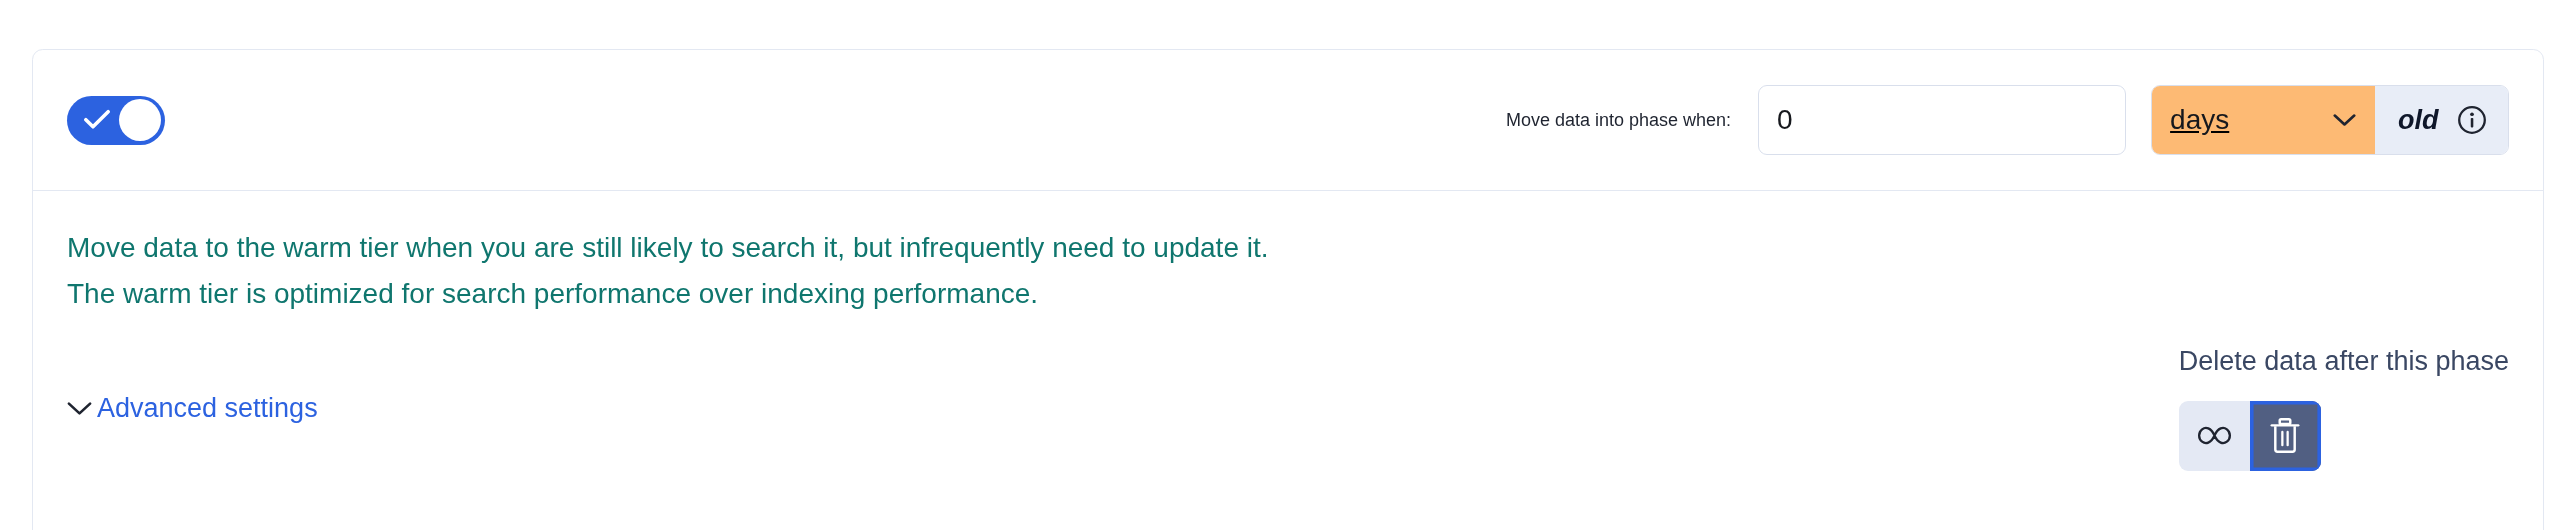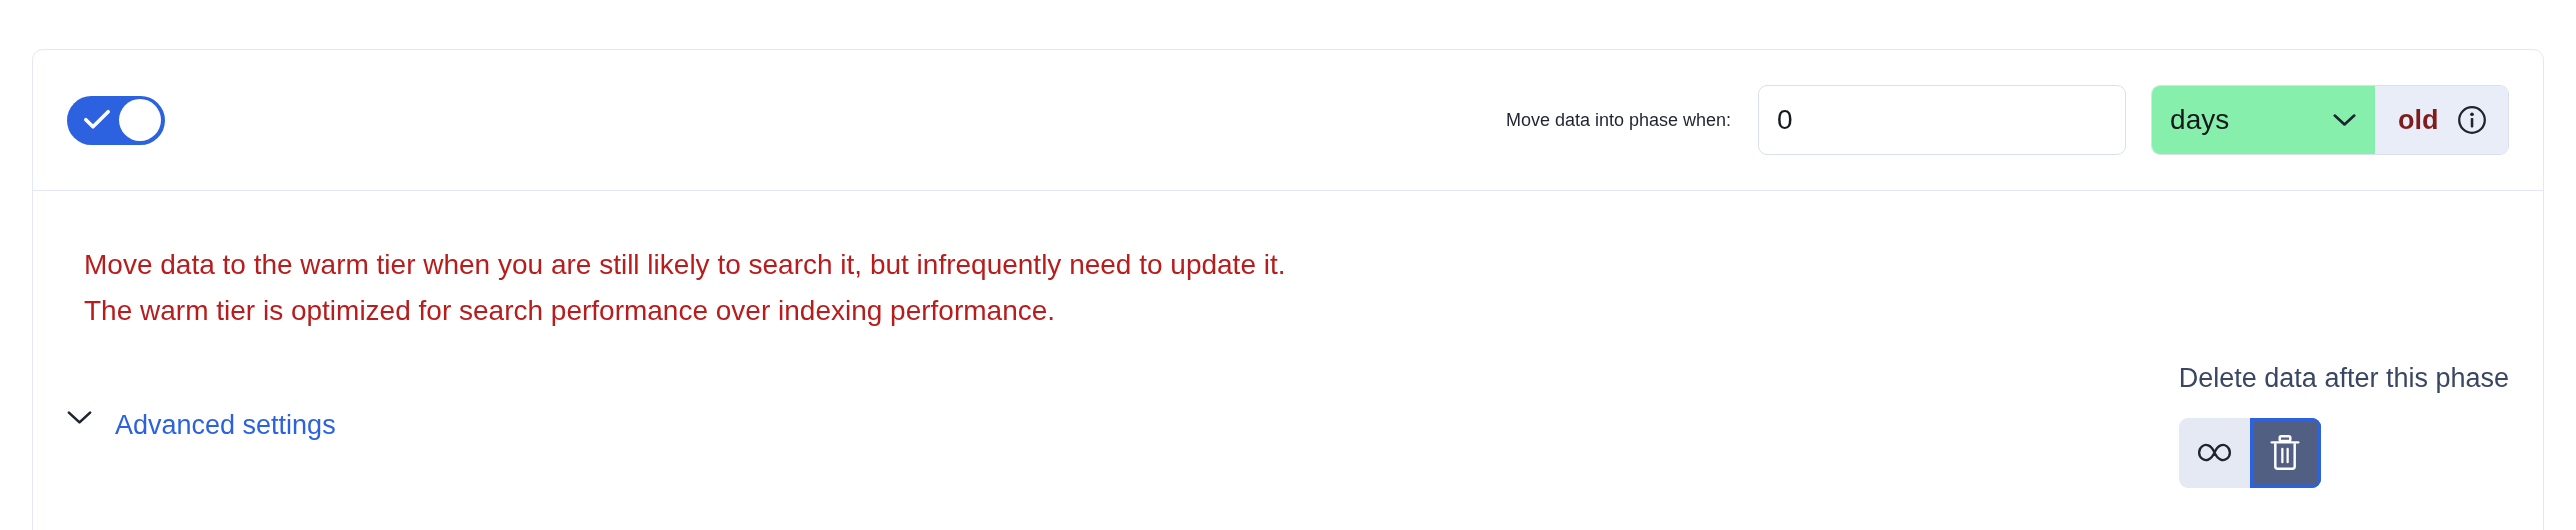--- a/index.html
+++ b/index.html
@@ -115,22 +115,23 @@
     overflow: hidden;
     background: #ffffff;
   }
 
   .unit-select {
     position: relative;
     width: 223px;
     display: flex;
     align-items: center;
     padding: 0 18px;
-    background: #86efac;
-    cursor: pointer;
+    background: #fdba74;
+    cursor: pointer;
+    text-decoration: underline;
   }
   .unit-select .unit-text {
     font-size: 28px;
     color: #16181D;
   }
   .unit-select .chev {
     position: absolute;
     right: 19.6px;
     top: 50%;
     transform: translateY(-50%);
@@ -141,53 +142,54 @@
   .append-box {
     display: flex;
     align-items: center;
     gap: 18px;
     padding: 0 21.4px 0 23px;
     background: #E8EDF7;
   }
   .append-box .old-text {
     font-size: 27px;
     font-weight: bold;
-    color: #7f1d1d;
+    color: #0f172a;
+    font-style: italic;
   }
   .info-icon {
     width: 30px;
     height: 30px;
     display: block;
     cursor: pointer;
   }
 
   
   .phase-body {
     position: relative;
     padding: 34px 34px 0 34px;
   }
 
   .phase-desc {
     font-size: 28px;
     line-height: 46px;
-    color: #b91c1c;
+    color: #0f766e;
     max-width: 1250px;
-    margin: 17px;
+    margin: 0;
   }
 
   .body-footer {
     display: flex;
     align-items: center;
     margin-top: 28.6px;
   }
 
   .advanced-toggle {
     display: flex;
-    align-items: flex-start;
-    gap: 23px;
+    align-items: center;
+    gap: 5px;
     background: none;
     border: none;
     padding: 0;
     cursor: pointer;
   }
   .advanced-toggle .chev-dark {
     width: 25px;
     height: 15px;
   }
   .advanced-toggle .adv-text {

